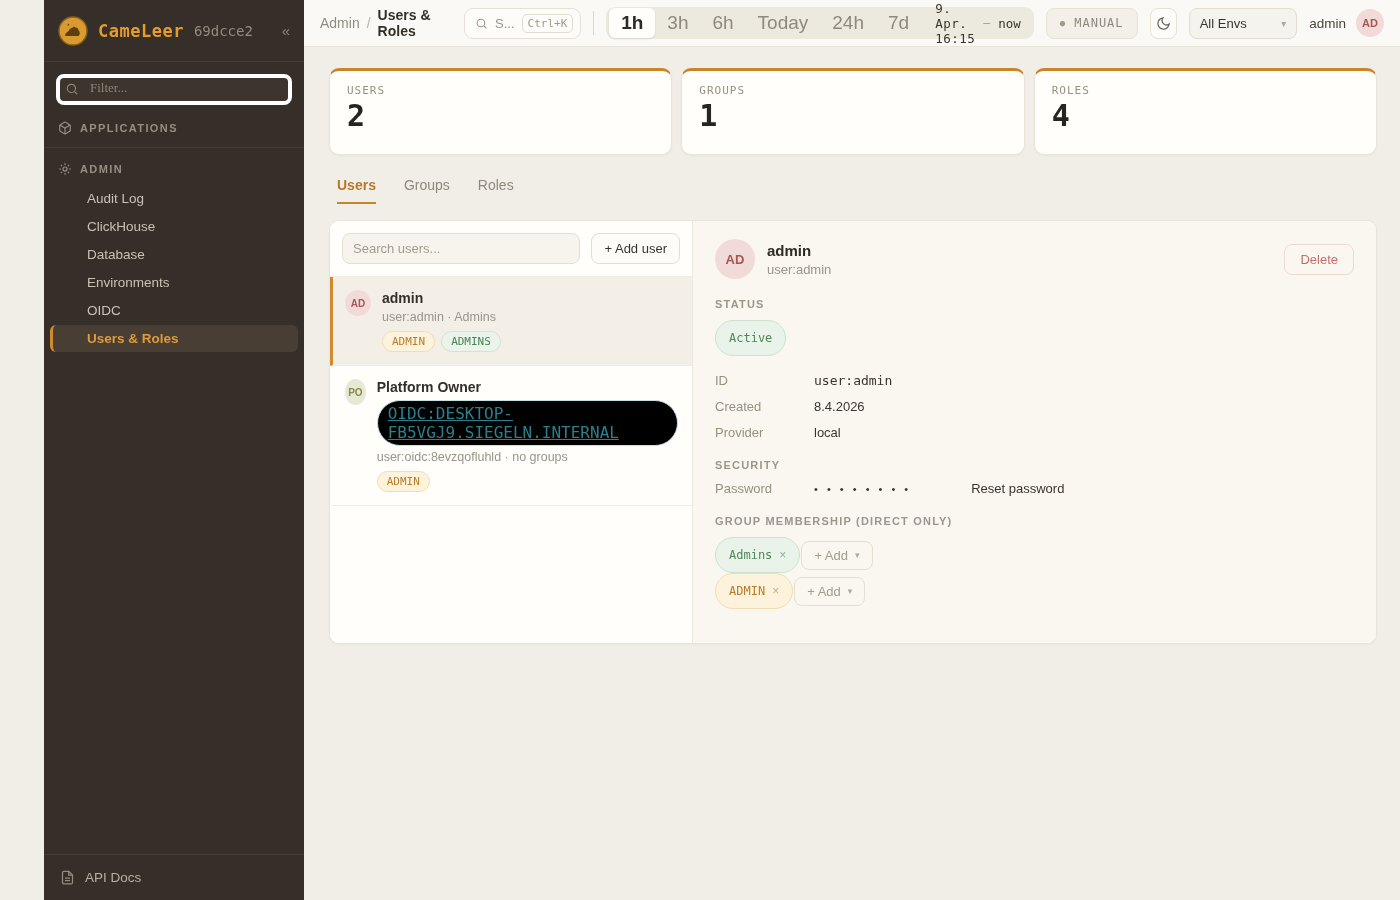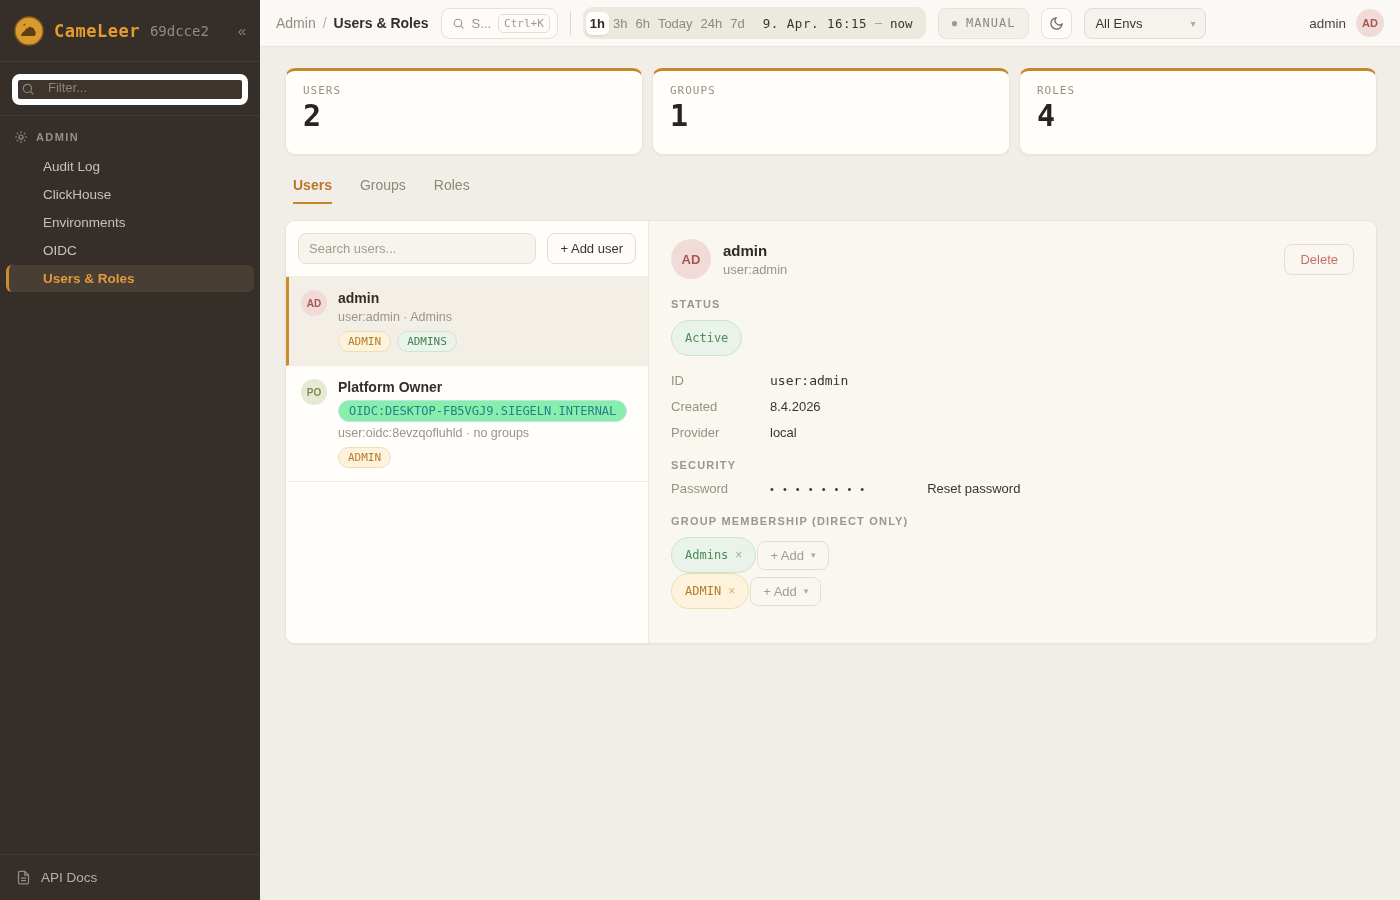--- a/index.html
+++ b/index.html
@@ -1,28 +1,28 @@
 <!DOCTYPE html>
 <html><head>
 <meta charset="utf-8">
 <style>
   * { margin:0; padding:0; box-sizing:border-box; }
   html,body { width:1400px; height:900px; overflow:hidden; }
   body { display:flex; font-family:"Liberation Sans", sans-serif; background:#f1eee7; color:#3a352c; }
   .mono { font-family:"DejaVu Sans Mono", monospace; }
 
   
-  .sidebar { width:260px; height:900px; background:#362e28; flex-shrink:0; position:relative; display:flex; flex-direction:column; }
+  .sidebar { width:260px; height:900px; background:#362e28; flex-shrink:0; position:relative; display:flex; flex-direction:column;margin-left:44px; }
   .sb-head { height:62px; display:flex; align-items:center; padding:0 14px; gap:10px; border-bottom:1px solid #443c34; }
   .logo-badge { width:30px; height:30px; flex-shrink:0; }
   .brand { font-family:"DejaVu Sans Mono", monospace; font-weight:bold; font-size:17px; color:#e59c2e; letter-spacing:.5px; }
   .brand-suffix { font-family:"DejaVu Sans Mono", monospace; font-size:14px; color:#938c80; }
   .collapse-btn { margin-left:auto; color:#8d8679; font-size:15px; background:none; border:none; cursor:pointer; }
   .sb-filter-wrap { margin:12px 12px 6px; position:relative; }
-  .sb-filter { width:100%; height:31px; background:#3c342d; border:6px solid #ffffff; border-radius:8px; color:#cac3b8; font-size:13px; padding:0 10px 4px 30px; outline:none; font-family:Liberation Sans, sans-serif; }
+  .sb-filter { width:100%; height:31px; background:#3c342d; border:4px solid #ffffff; border-radius:8px; color:#cac3b8; font-size:13px; padding:0 10px 4px 30px; outline:none; font-family:Liberation Serif, serif; }
   .sb-filter::placeholder { color:#8d8679; }
   .sb-filter-icon { position:absolute; left:9px; top:8px; width:14px; height:14px; color:#8d8679; }
   .sb-section { display:flex; align-items:center; gap:8px; padding:10px 14px 8px; color:#968f84; font-size:11px; font-weight:bold; letter-spacing:1.4px; cursor:pointer; }
   .sb-section svg { width:14px; height:14px; }
   .sb-divider { height:1px; background:#443c34; margin:4px 0; }
   .sb-item { display:block; margin:1px 6px; padding:6px 10px 6px 34px; font-size:13.5px; color:#c9c2b7; border-left:3px solid transparent; border-radius:6px; cursor:pointer; }
   .sb-item.active { background:#483e34; border-left-color:#cf8b2e; color:#e09a3c; font-weight:bold; }
   .sb-footer { margin-top:auto; border-top:1px solid #443c34; padding:15px 16px; display:flex; align-items:center; gap:10px; color:#b6afa2; font-size:13.5px; cursor:pointer; }
   .sb-footer svg { width:15px; height:15px; color:#938c80; }
 
@@ -31,21 +31,21 @@
   .topbar { height:47px; background:#fbf9f5; border-bottom:1px solid #eae5db; display:flex; align-items:center; padding:0 16px; gap:12px; flex-shrink:0; }
   .crumb-parent { color:#938d80; font-size:14px; cursor:pointer; }
   .crumb-sep { color:#b9b3a6; font-size:14px; }
   .crumb-current { color:#332f28; font-size:14px; font-weight:bold; }
   .search-btn { display:flex; align-items:center; gap:7px; height:31px; padding:0 7px 0 10px; background:#fdfcf9; border:1px solid #e7e1d5; border-radius:9px; cursor:pointer; }
   .search-btn svg { width:13px; height:13px; color:#9a9488; }
   .search-btn .s-label { color:#9a9488; font-size:13px; }
   .kbd { font-family:"DejaVu Sans Mono", monospace; font-size:11px; color:#a29b8e; border:1px solid #e3ddd0; border-radius:5px; padding:2px 5px; background:#fdfcf9; }
   .top-divider { width:1px; height:24px; background:#ddd7ca; }
   .segment { display:flex; align-items:center; background:#eceadf; border-radius:9px; padding:3px; height:32px; }
-  .seg-btn { border:none; background:transparent; font-family:"Liberation Sans",sans-serif; font-size:13px; color:#8f897d; padding:4px 4px; border-radius:6px; cursor:pointer; }
+  .seg-btn { border:none; background:transparent; font-family:"Liberation Sans",sans-serif; font-size:19px; color:#8f897d; padding:4px 12px; border-radius:6px; cursor:pointer; }
   .seg-btn.active { background:#fffefb; color:#2f2b24; font-weight:bold; box-shadow:0 1px 2px rgba(50,40,20,.12); }
   .seg-time { font-family:"DejaVu Sans Mono", monospace; font-size:12.5px; color:#3a352c; padding:0 8px 0 14px; cursor:pointer; letter-spacing:.5px; }
   .seg-dash { color:#a39c8f; font-size:12.5px; }
   .seg-now { font-family:"DejaVu Sans Mono", monospace; font-size:12.5px; color:#3a352c; padding:0 10px 0 8px; cursor:pointer; }
   .manual-btn { display:flex; align-items:center; gap:8px; height:31px; padding:0 13px; background:#f3f0e9; border:1px solid #e7e2d6; border-radius:8px; font-family:"DejaVu Sans Mono",monospace; font-size:12px; color:#8f897d; letter-spacing:1px; cursor:pointer; }
   .manual-dot { color:#a19a8c; font-size:13px; }
   .icon-btn { width:31px; height:31px; display:flex; align-items:center; justify-content:center; background:#fdfcf9; border:1px solid #e7e2d6; border-radius:8px; cursor:pointer; }
   .icon-btn svg { width:15px; height:15px; color:#6b665c; }
   .env-select { display:flex; align-items:center; justify-content:space-between; width:122px; height:31px; padding:0 10px; background:#f5f3ed; border:1px solid #e2ddd0; border-radius:8px; cursor:pointer; }
   .env-select .env-label { font-size:13px; color:#3a352c; }
@@ -76,21 +76,21 @@
   .list-search::placeholder { color:#a39c8e; }
   .add-user-btn { height:31px; padding:0 12px; background:#fdfcf9; border:1px solid #e3ddd0; border-radius:8px; font-size:13px; color:#3a352c; cursor:pointer; white-space:nowrap; font-family:"Liberation Sans",sans-serif; }
   .user-item { display:flex; gap:11px; padding:13px 14px 13px 12px; border-bottom:1px solid #f0ece2; border-left:3px solid transparent; cursor:pointer; }
   .user-item.selected { background:#f4efe6; border-left-color:#cf8b2e; }
   .ui-name { font-size:14px; font-weight:bold; color:#332f28; }
   .ui-sub { font-size:12.5px; color:#9a948a; margin-top:4px; }
   .badge-row { display:flex; gap:6px; margin-top:7px; flex-wrap:wrap; }
   .badge { font-family:"DejaVu Sans Mono",monospace; font-size:11px; padding:3px 9px; border-radius:999px; border:1px solid; display:inline-block; }
   .badge.orange { background:#fdf3dd; border-color:#f0ddb2; color:#b87c27; }
   .badge.green { background:#eaf4ea; border-color:#cfe4d1; color:#478257; }
-  .badge.teal { background:#86efac; border-color:#c2e1e4; color:#2c7f8b; font-size:12px; padding:3px 10px; }
+  .badge.teal { background:#000000; border-color:#c2e1e4; color:#2c7f8b; font-size:16px; padding:3px 10px;text-decoration:underline; }
 
   .detail-col { flex:1; background:#faf7f1; padding:18px 22px; overflow:hidden; }
   .detail-head { display:flex; align-items:center; gap:12px; }
   .d-name { font-size:15px; font-weight:bold; color:#2e2a24; }
   .d-sub { font-size:13px; color:#9a948a; margin-top:3px; }
   .delete-btn { margin-left:auto; padding:7px 15px; background:transparent; border:1px solid #eed9d3; border-radius:8px; color:#c4706b; font-size:13px; cursor:pointer; font-family:"Liberation Sans",sans-serif; }
   .sec-h { font-size:11px; font-weight:bold; color:#9c968b; letter-spacing:1.2px; margin:19px 0 10px; }
   .pill { display:inline-block; font-family:"DejaVu Sans Mono",monospace; font-size:12px; padding:10px 13px; border-radius:999px; border:1px solid; }
   .pill.green { background:#e9f3e9; border-color:#cde2cf; color:#4e8a5a; }
   .pill.orange { background:#fdf3dd; border-color:#f0ddb2; color:#b87c27; }
@@ -122,34 +122,43 @@
   </div>
 
   <div class="sb-filter-wrap">
     <svg class="sb-filter-icon" viewBox="0 0 24 24" fill="none" stroke="currentColor" stroke-width="2">
         <circle cx="11" cy="11" r="7"></circle>
         <line x1="16.5" y1="16.5" x2="21" y2="21"></line>
       </svg>
     <input class="sb-filter" placeholder="Filter..." style="">
   </div>
 
+  <div class="sb-section">
+    <svg viewBox="0 0 24 24" fill="none" stroke="currentColor" stroke-width="2">
+        <path d="M21 16V8a2 2 0 0 0-1-1.73l-7-4a2 2 0 0 0-2 0l-7 4A2 2 0 0 0 3 8v8a2 2 0 0 0 1 1.73l7 4a2 2 0 0 0 2 0l7-4A2 2 0 0 0 21 16z"></path>
+        <polyline points="3.27 6.96 12 12.01 20.73 6.96"></polyline>
+        <line x1="12" y1="22.08" x2="12" y2="12"></line>
+      </svg>
+    <span>APPLICATIONS</span>
+  </div>
 
   <div class="sb-divider"></div>
 
   <div class="sb-section">
     <svg viewBox="0 0 24 24" fill="none" stroke="currentColor" stroke-width="2">
         <circle cx="12" cy="12" r="3.5"></circle>
         <path d="M12 2v3M12 19v3M2 12h3M19 12h3M4.9 4.9l2.1 2.1M17 17l2.1 2.1M19.1 4.9L17 7M7 17l-2.1 2.1"></path>
       </svg>
     <span>ADMIN</span>
   </div>
 
   <nav>
     <div class="sb-item">Audit Log</div>
     <div class="sb-item">ClickHouse</div>
+    <div class="sb-item">Database</div>
     <div class="sb-item">Environments</div>
     <div class="sb-item">OIDC</div>
     <div class="sb-item active">Users &amp; Roles</div>
   </nav>
 
   <div class="sb-footer">
     <svg viewBox="0 0 24 24" fill="none" stroke="currentColor" stroke-width="2">
         <path d="M14 2H6a2 2 0 0 0-2 2v16a2 2 0 0 0 2 2h12a2 2 0 0 0 2-2V8z"></path>
         <polyline points="14 2 14 8 20 8"></polyline>
         <line x1="8" y1="13" x2="16" y2="13"></line>

